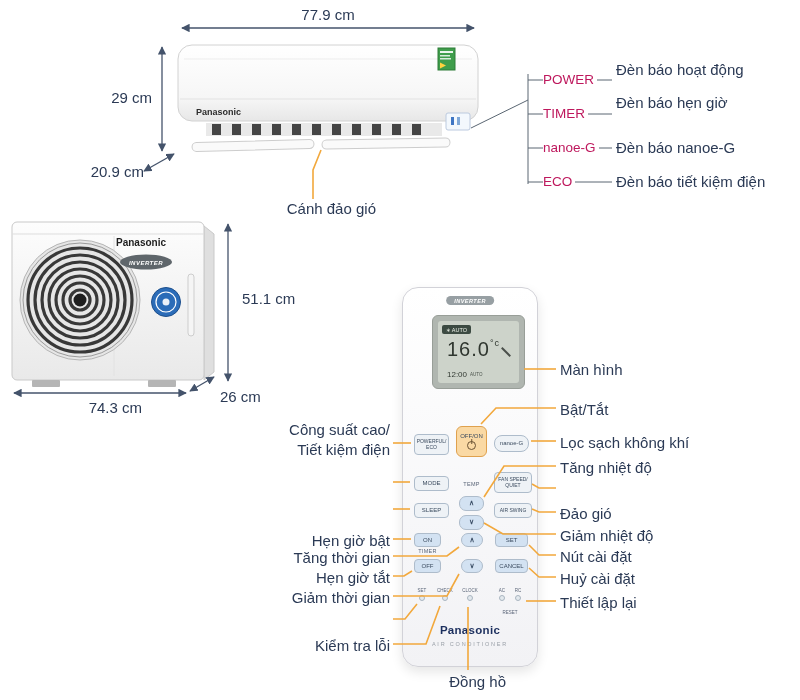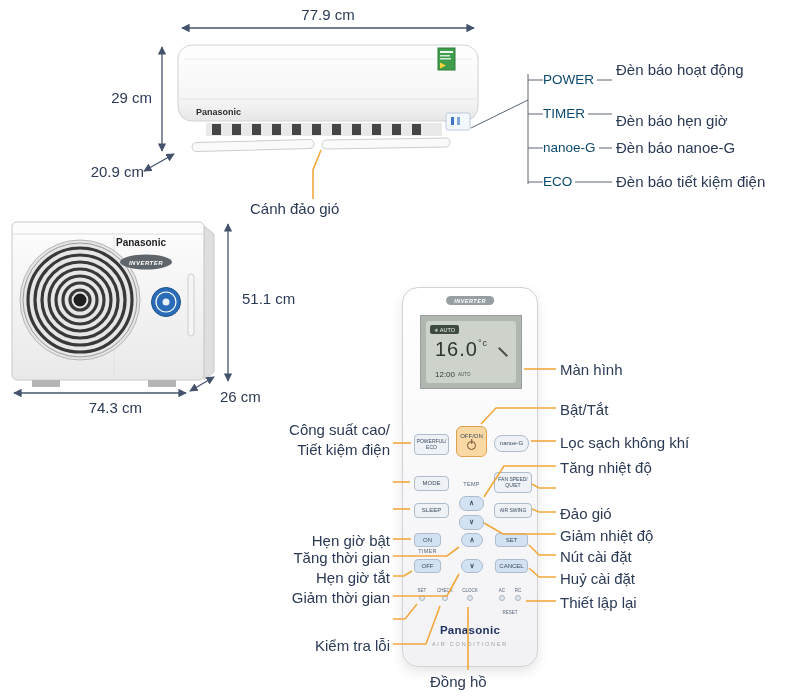--- a/index.html
+++ b/index.html
@@ -11,33 +11,33 @@
   body{background:#ffffff;font-family:"Liberation Sans",sans-serif}
   .stage{position:relative;width:800px;height:700px;background:#fff;overflow:hidden}
   .unit{position:absolute;z-index:1}
   .overlay{position:absolute;left:0;top:0;z-index:4;pointer-events:none}
   .cl{fill:none;stroke:var(--callout-line);stroke-width:1.6}
   .ll{fill:none;stroke:var(--legend-line);stroke-width:1}
   .dl{fill:none;stroke:var(--dim-line);stroke-width:1.3;marker-start:url(#ah);marker-end:url(#ah)}
   .ahp{fill:var(--dim-line)}
   .lbl{position:absolute;z-index:6;font-size:15px;color:var(--text);line-height:1.3}
   .lbl.ra{text-align:right}
-  .lbl.ca{text-align:left}
+  .lbl.ca{text-align:right}
   .dim{position:absolute;z-index:6;font-size:15px;color:var(--text)}
-  .legend-name{position:absolute;z-index:6;font-size:13.5px;color:#0c4a6e;background:#fff;padding:0 3px 0 0}
+  .legend-name{position:absolute;z-index:6;font-size:13.5px;color:#be185d;background:#fff;padding:0 3px 0 0}
   .legend-desc{position:absolute;z-index:6;font-size:15px;color:var(--text)}
   
   .remote{position:absolute;left:402px;top:287px;width:136px;height:380px;z-index:2;
     background:linear-gradient(#ffffff,#f2f2f5);border:1px solid #d2d2d8;border-radius:16px;
     box-shadow:0 5px 12px rgba(0,0,0,.10)}
   .inv-badge{position:absolute;left:50%;top:8px;transform:translateX(-50%);
     background:#979fa3;color:#fff;font-size:5.5px;font-weight:bold;font-style:italic;
     letter-spacing:.5px;padding:1.5px 8px;border-radius:7px;white-space:nowrap}
-  .lcd{position:absolute;left:17px;top:27px;width:102px;height:74px;background:#b0b6b0;
-    border:1px solid #989e98;border-radius:0}
+  .lcd{position:absolute;left:29px;top:27px;width:93px;height:74px;background:#b0b6b0;
+    border:1px solid #989e98;border-radius:6px}
   .lcd-screen{position:absolute;inset:5px;background:#cdd3ca;border-radius:3px}
   .lcd-badge{position:absolute;left:4px;top:4px;background:#3c4a42;color:#eef3ea;
     font-size:5.5px;padding:1.5px 4px;border-radius:2px;white-space:nowrap}
   .lcd-temp{position:absolute;left:9px;top:17px;font-size:20px;color:#2f362f;letter-spacing:1px}
   .lcd-unit{font-size:9px;vertical-align:top}
   .lcd-pointer{position:absolute;right:7px;top:30px;width:12px;height:2px;background:#4a4f4a;
     transform:rotate(45deg)}
   .lcd-time{position:absolute;left:9px;bottom:4px;font-size:8px;color:#333a33}
   .lcd-tag{font-size:4.5px;margin-left:3px;vertical-align:middle;color:#49524a}
   .rbtn{position:absolute;display:flex;align-items:center;justify-content:center;
@@ -301,21 +301,21 @@
   <div class="dim" style="left:80px;top:163px;width:64px;text-align:right">20.9 cm</div>
   <div class="dim" style="left:242px;top:290px">51.1 cm</div>
   <div class="dim" style="left:58px;top:399px;width:84px;text-align:right">74.3 cm</div>
   <div class="dim" style="left:220px;top:388px">26 cm</div>
 
   <div class="legend-name" style="left:543px;top:72px">POWER</div>
   <div class="legend-name" style="left:543px;top:106px">TIMER</div>
   <div class="legend-name" style="left:543px;top:140px">nanoe-G</div>
   <div class="legend-name" style="left:543px;top:174px">ECO</div>
   <div class="legend-desc" style="left:616px;top:61px">Đèn báo hoạt động</div>
-  <div class="legend-desc" style="left:616px;top:112px">Đèn báo hẹn giờ</div>
+  <div class="legend-desc" style="left:616px;top:94px">Đèn báo hẹn giờ</div>
   <div class="legend-desc" style="left:616px;top:139px">Đèn báo nanoe-G</div>
   <div class="legend-desc" style="left:616px;top:173px">Đèn báo tiết kiệm điện</div>
 
   <div class="lbl ca" style="left:250px;top:199px;width:126px">Cánh đảo gió</div>
 
   <div class="lbl ra" style="right:410px;top:420px;width:120px">Công suất cao/ Tiết kiệm điện</div>
   <div class="lbl ra" style="right:410px;top:531px;width:140px">Hẹn giờ bật</div>
   <div class="lbl ra" style="right:410px;top:548px;width:140px">Tăng thời gian</div>
   <div class="lbl ra" style="right:410px;top:588px;width:140px">Giảm thời gian</div>
   <div class="lbl ra" style="right:410px;top:568px;width:140px">Hẹn giờ tắt</div>

